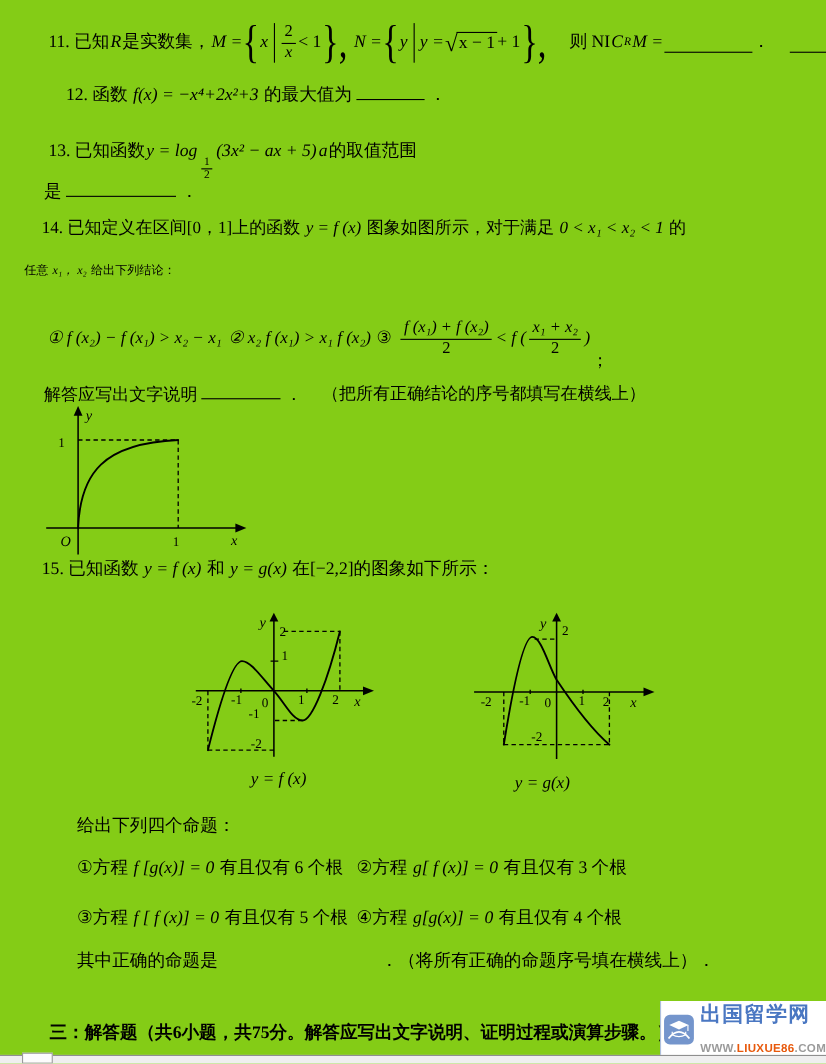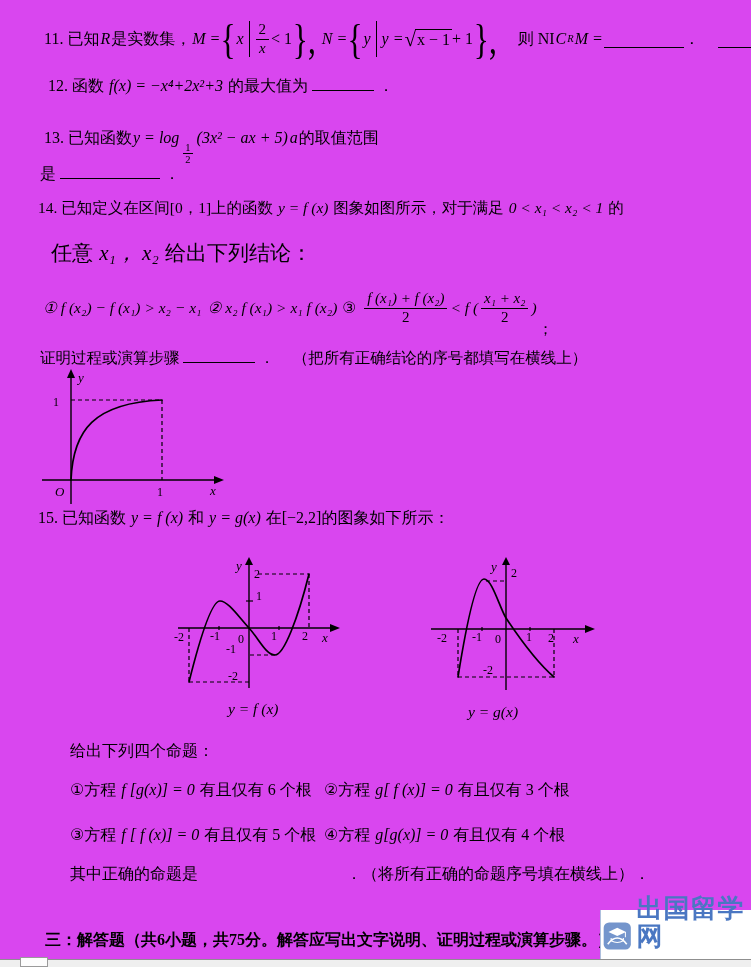--- a/index.html
+++ b/index.html
@@ -1,16 +1,16 @@
 <!DOCTYPE html>
 <html><head>
 <meta charset="utf-8">
 <style>
   html,body{margin:0;padding:0;background:#fff;}
-  .page{position:relative;width:751px;height:967px;background:#d946ef;overflow:hidden;
+  .page{position:relative;width:751px;height:967px;background:#84cc16;overflow:hidden;
         font-family:"Liberation Serif","DejaVu Serif",serif;color:#000;}
   .ln{position:absolute;white-space:nowrap;font-size:16px;line-height:1.25;}
   .flexline{display:flex;align-items:center;}
   .zh{font-family:"Liberation Serif","DejaVu Serif","DejaVu Sans",serif;}
   .mi{font-style:italic;font-family:"Liberation Serif","DejaVu Serif",serif;padding:0 1px;}
   .bb{font-size:42px;font-weight:400;line-height:1;display:inline-block;transform:scaleX(.75);margin:0 -3px;}
   .vb{display:inline-block;width:1px;height:36px;background:#000;margin:0 4px;}
   .fr{display:inline-flex;flex-direction:column;align-items:center;font-size:15px;line-height:1.15;margin:0 2px;vertical-align:middle;}
   .fr .n{border-bottom:1px solid #000;padding:0 3px;}
   .fr .d{padding:0 3px;}
@@ -26,21 +26,21 @@
   .curve{stroke:#000;stroke-width:1.7;fill:none;stroke-linecap:round;}
   .dash{stroke:#000;stroke-width:1.2;stroke-dasharray:4 3;fill:none;}
   .tick{stroke:#000;stroke-width:1.2;}
   .ti{font:italic 13px "Liberation Serif","DejaVu Serif",serif;fill:#000;}
   .tn{font:12px "Liberation Serif","DejaVu Serif",serif;fill:#000;}
   .cap{position:absolute;font-style:italic;font-size:15.5px;}
   .semi{align-self:flex-end;padding-bottom:2px;}
   .logo{position:absolute;left:600px;top:910px;width:151px;height:52px;background:#fff;
         border-left:1px solid #aebfdd;display:flex;align-items:center;gap:5px;z-index:5;padding-left:2px;box-sizing:border-box;}
   .logo-text{display:flex;flex-direction:column;line-height:1.05;}
-  .logo-site{font-family:"Liberation Sans","DejaVu Sans",sans-serif;font-weight:bold;font-size:26px;letter-spacing:1px;}
+  .logo-site{font-family:"Liberation Sans","DejaVu Sans",sans-serif;font-weight:bold;font-size:19px;letter-spacing:1px;}
   .logo-url{font-family:"Liberation Sans","DejaVu Sans",sans-serif;font-weight:bold;font-size:10.5px;letter-spacing:.3px;margin-top:16px;}
   .hscroll{position:absolute;left:0;bottom:0;width:751px;height:7px;background:#efefef;border-top:1px solid #8f8f8f;z-index:6;}
   .hthumb{position:absolute;left:20px;bottom:0;width:28px;height:10px;background:#fcfcfc;border:1px solid #9a9a9a;box-sizing:border-box;}
 </style>
 </head>
 <body>
 
 <div class="page">
 
   <div class="ln flexline" style="left:44px;top:10px;height:58px;">
@@ -68,21 +68,21 @@
     <span class="bb">},</span>
     <span class="zh" style="margin-left:20px;">则 NI </span>
     <span class="mi">C</span>
       <sub class="vs">R</sub>
     <span class="mi">M =</span>
     <span class="blank" style="width:80px;"></span>
     <span class="zh">．</span>
     <span class="blank" style="width:38px;margin-left:18px;"></span>
   </div>
 
-  <div class="ln" style="left:48px;top:73px;">
+  <div class="ln" style="left:60px;top:73px;">
     <span class="zh">12.  函数</span>
     <span class="mi">f(x) = −x⁴+2x²+3</span>
     <span class="zh">的最大值为</span>
     <span class="blank" style="width:62px;"></span>
     <span class="zh">．</span>
   </div>
 
   <div class="ln flexline" style="left:44px;top:116px;height:44px;">
     <span class="zh">13. 已知函数</span>
     <span class="mi">y = log</span>
@@ -100,21 +100,21 @@
     <span class="zh">．</span>
   </div>
 
   <div class="ln" style="left:38px;top:198px;font-size:15.5px;">
     <span class="zh">14. 已知定义在区间[0，1]上的函数</span>
     <span class="mi">y = f (x)</span>
     <span class="zh">图象如图所示，对于满足</span>
     <span class="mi">0 &lt; x₁ &lt; x₂ &lt; 1</span>
     <span class="zh">的</span>
   </div>
-  <div class="ln" style="left:51px;top:240px;font-size:21px;">
+  <div class="ln" style="left:22px;top:240px;font-size:11px;">
     <span class="zh">任意</span>
     <span class="mi">x₁，  x₂</span>
     <span class="zh">给出下列结论：</span>
   </div>
   <div class="ln flexline" style="left:42px;top:276px;height:64px;font-size:15.5px;">
     <span class="mi">① f (x₂) − f (x₁) &gt; x₂ − x₁</span>
     <span class="mi" style="margin-left:4px;">② x₂ f (x₁) &gt; x₁ f (x₂)</span>
     <span class="zh" style="margin-left:4px;">③</span>
     <span class="fr" style="margin-left:8px;">
         <span class="n mi">f (x₁) + f (x₂)</span>
@@ -122,21 +122,21 @@
       </span>
     <span class="mi">&lt; f (</span>
     <span class="fr">
         <span class="n mi">x₁ + x₂</span>
         <span class="d">2</span>
       </span>
     <span class="mi">)</span>
     <span class="zh semi">；</span>
   </div>
   <div class="ln" style="left:40px;top:346px;font-size:15.5px;">
-    <span class="zh">证明过程或演算步骤</span>
+    <span class="zh">解答应写出文字说明</span>
     <span class="blank" style="width:72px;"></span>
     <span class="zh">．</span>
     <span class="zh" style="margin-left:14px;">（把所有正确结论的序号都填写在横线上）</span>
   </div>
 
   <svg class="gfx" style="left:38px;top:368px;" width="190" height="140" viewBox="0 0 190 140">
     <line class="ax" x1="4" y1="112" x2="178" y2="112"></line>
     <polygon points="176,108 186,112 176,116"></polygon>
     <line class="ax" x1="33" y1="136" x2="33" y2="9"></line>
     <polygon points="29,10 33,1 37,10"></polygon>

